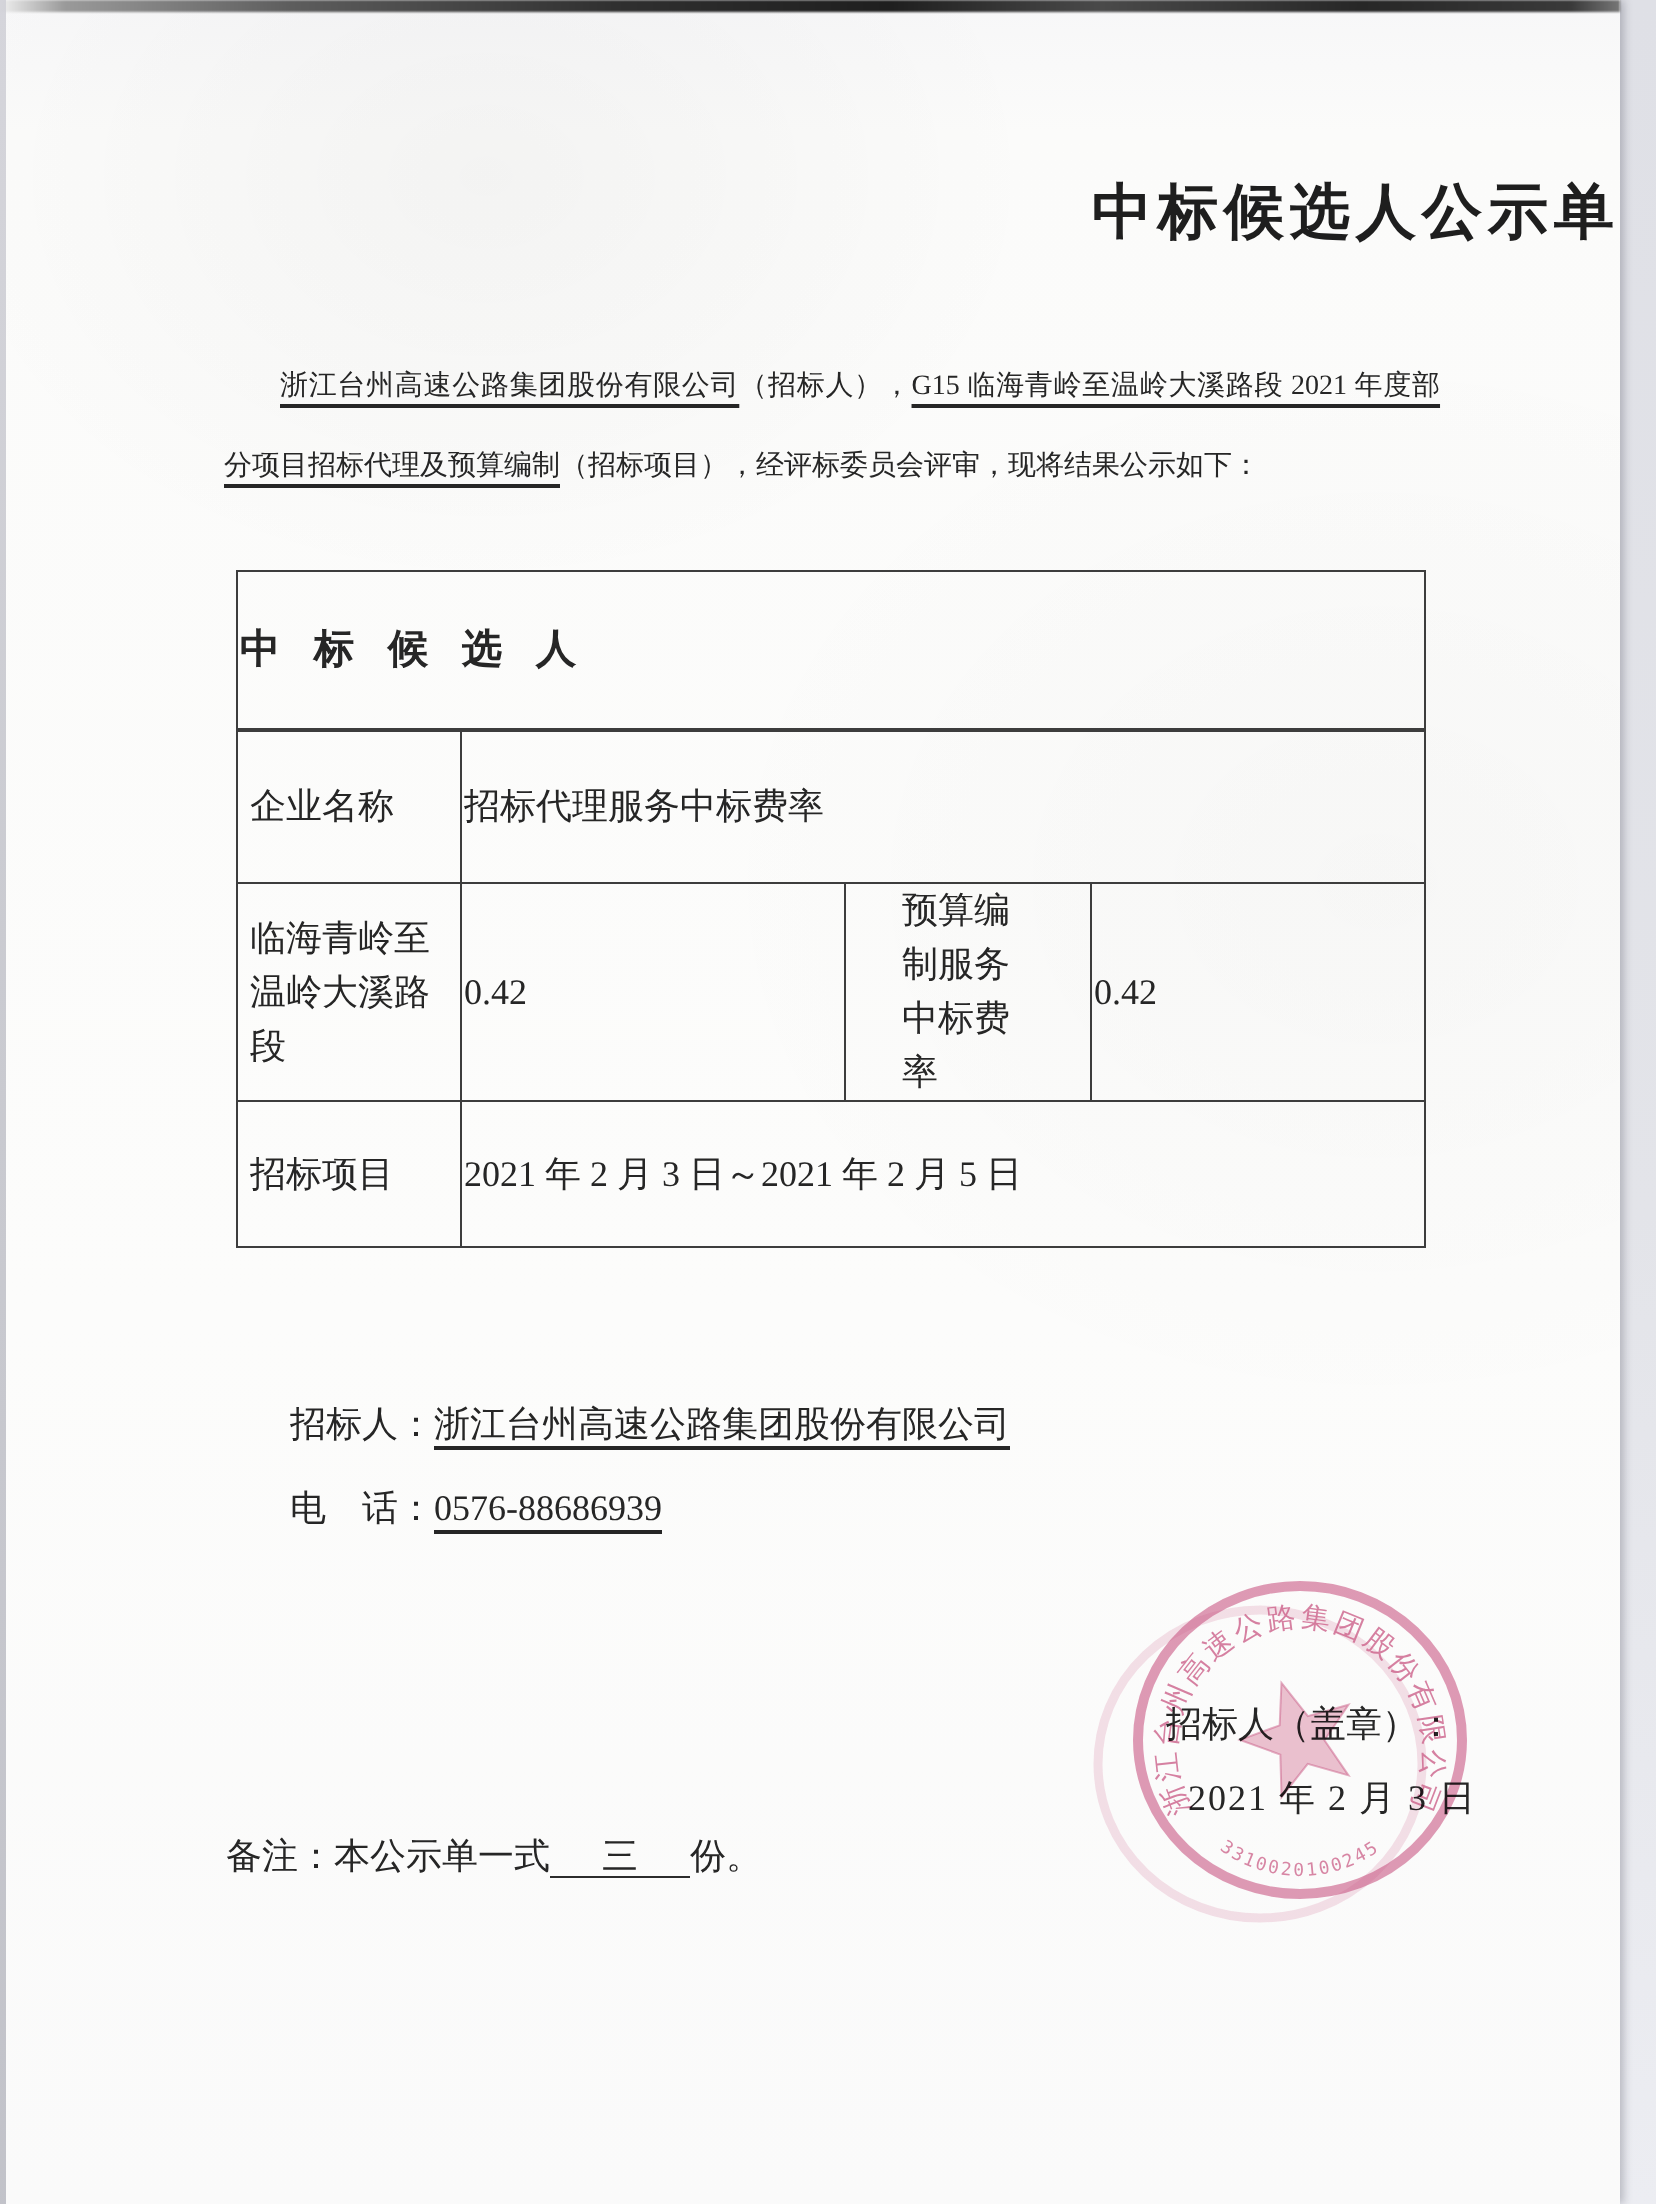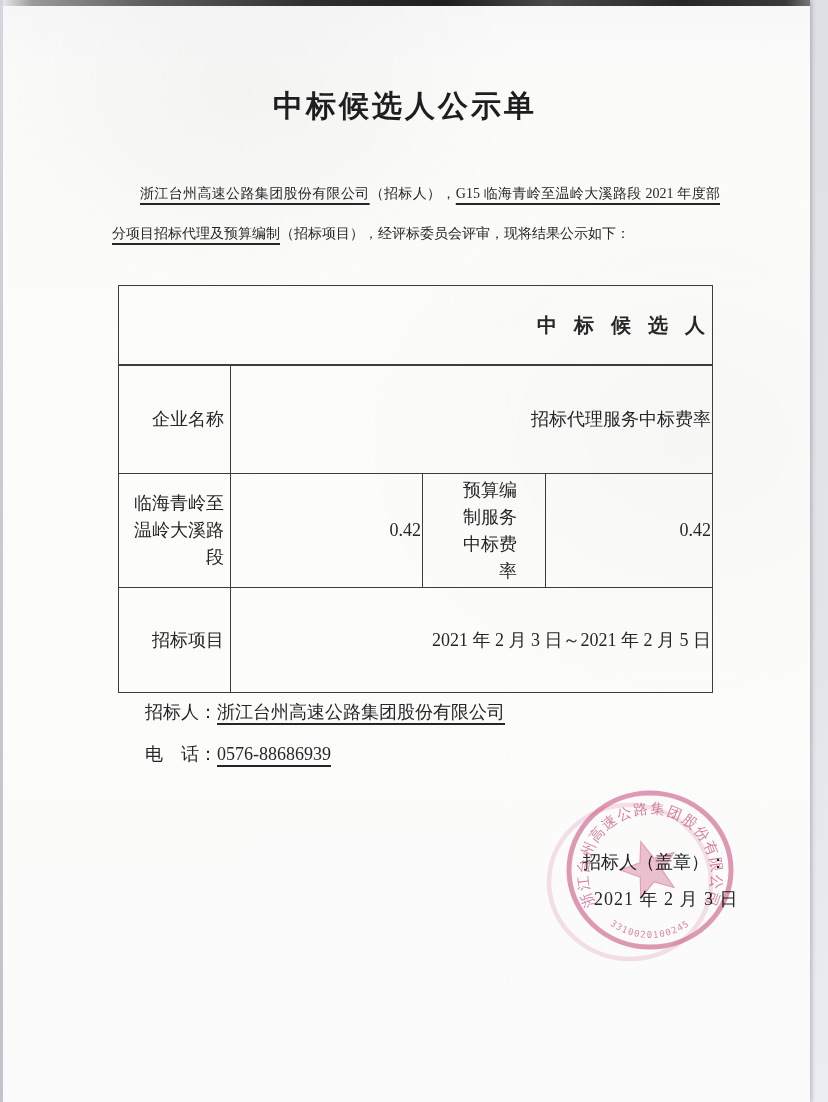--- a/index.html
+++ b/index.html
@@ -28,48 +28,48 @@
       #1f1f1f 55%, #4a4a4a 68%, #272727 84%, #3a3a3a 97%, #777 100%);
     filter:blur(0.4px);
   }
   .paper-left-edge{
     position:absolute;left:0;top:0;width:3px;height:1102px;
     background:linear-gradient(to bottom,#cfcfd6,#c2c3ca 40%,#b8b9c1 100%);
     opacity:0.85;
   }
   .doc-title{
     position:absolute;left:0;top:86px;width:810px;
-    text-align:center;font-family:"Liberation Sans","DejaVu Sans",sans-serif;
+    text-align:right;font-family:"Liberation Sans","DejaVu Sans",sans-serif;
     font-size:30px;font-weight:700;letter-spacing:3px;color:#1e1e1e;
   }
   .intro{
     position:absolute;left:112px;top:160px;width:608px;
     font-size:14px;line-height:39.5px;text-align:justify;
     text-indent:2em;color:#262626;
   }
   .u{
     text-decoration:underline;
     text-decoration-thickness:1.5px;
     text-underline-offset:5px;
   }
   table.candidate{
     position:absolute;left:118px;top:285px;width:594px;
     border-collapse:collapse;table-layout:fixed;
     color:#262626;
   }
   table.candidate td{
     border:1.6px solid #3d3d3d;
-    text-align:right;vertical-align:middle;
+    text-align:left;vertical-align:middle;
     font-size:18px;line-height:27px;font-family:Liberation Serif, serif;
   }
   table.candidate tr.hdr td{
     border-bottom-width:2px;
     font-size:20px;letter-spacing:6px;font-weight:600;
   }
-  td.lbl{padding:16px 6px;}
+  td.lbl{padding:0 6px;}
   td.lbl2{padding:0 28px;}
   .foot-line{position:absolute;left:145px;font-size:18px;color:#262626;white-space:nowrap;}
   .stamp-block{position:absolute;font-size:18px;color:#262626;white-space:nowrap;z-index:2;margin-top:38px;}
   .note-line{position:absolute;left:113px;top:916px;font-size:18px;color:#262626;white-space:nowrap;z-index:2;}
   .note-blank{
     display:inline-block;width:70px;text-align:center;
     border-bottom:1.6px solid #2c2c2c;line-height:20px;
   }
   .seal{
     position:absolute;left:538px;top:768px;width:224px;height:212px;
@@ -136,13 +136,14 @@
       <path id="sealBottomArc" d="M 66.5 152.5 A 68 68 0 0 0 157.5 152.5"></path>
     </defs>
     <text font-family="Liberation Serif, DejaVu Serif, serif" font-size="14.5" fill="#c8497a" fill-opacity="0.78" letter-spacing="1.5">
       <textPath href="#sealTopArc" startOffset="50%" text-anchor="middle">浙江台州高速公路集团股份有限公司</textPath>
     </text>
     <text font-family="DejaVu Sans Mono, monospace" font-size="9" fill="#c8497a" fill-opacity="0.75" letter-spacing="1.2">
       <textPath href="#sealBottomArc" startOffset="50%" text-anchor="middle">3310020100245</textPath>
     </text>
   </svg>
 
+  <div class="note-line"><span>备注：本公示单一式</span><span class="note-blank"><span>三</span></span><span>份。</span></div>
 </div>
 
 </body></html>

